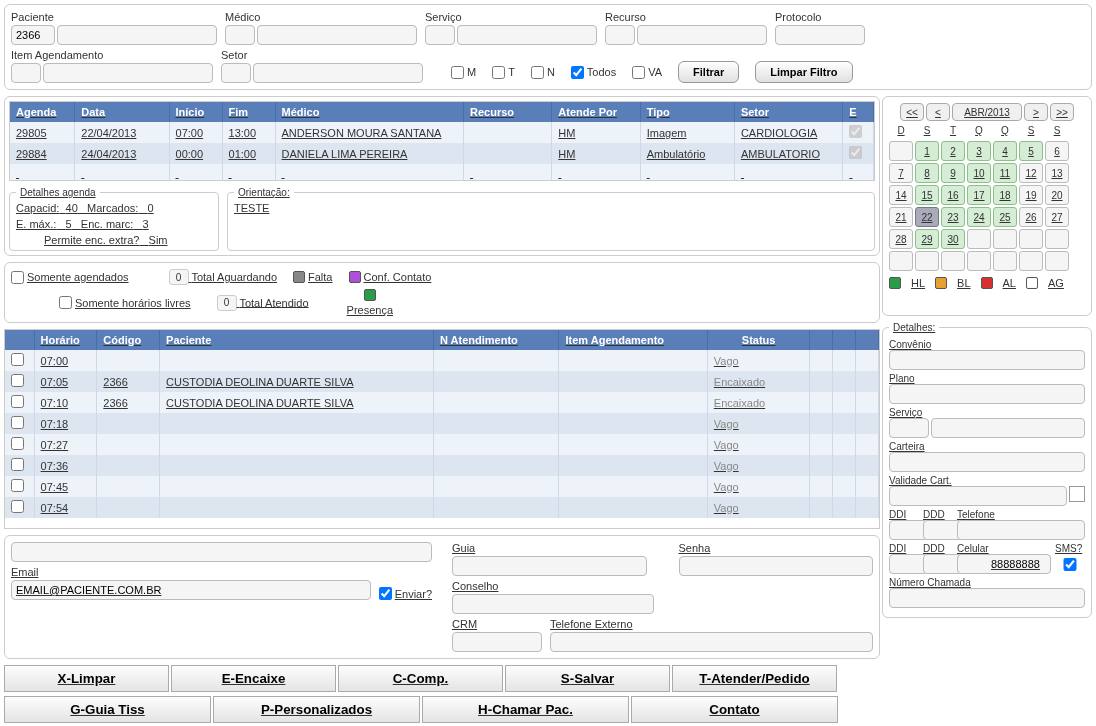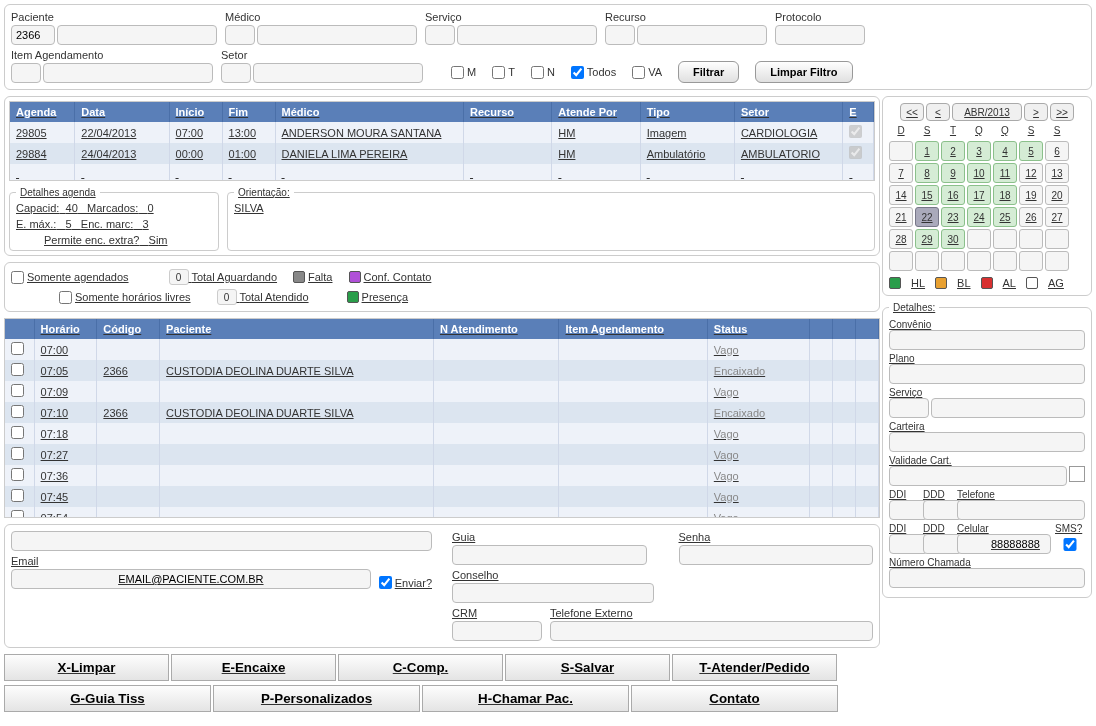--- a/index.html
+++ b/index.html
@@ -22,21 +22,21 @@
 .grid2-wrap { height: 200px; overflow-y: scroll; border: 1px solid #ccc; }
 .status-vago { color: #888; }
 .status-enc { color: #888; }
 .cal { display: grid; grid-template-columns: repeat(7, 24px); gap: 2px; font-size: 10px; }
 .cal-hdr { display: flex; align-items: center; justify-content: center; gap: 2px; margin-bottom: 4px; }
 .cal-btn { border: 1px solid #aaa; border-radius: 4px; width: 24px; height: 18px; font-size: 10px; background: #f0f0f0; cursor: pointer; display:flex; align-items:center; justify-content:center; }
 .cal-day { border: 1px solid #bbb; border-radius: 3px; height: 20px; display: flex; align-items: center; justify-content: center; background: #f5f5f5; }
 .cal-day.av { background: #d5ecd5; border-color: #8bc08b; }
 .cal-day.sel { background: #aab; border-color: #778; }
 .cal-dow { text-align: center; font-size: 10px; height: 14px; }
-.legend { display: flex; gap: 10px; align-items: center; font-size: 11px; margin: 0 0; }
+.legend { display: flex; gap: 10px; align-items: center; font-size: 11px; margin: 20px 0; }
 .sq { width: 12px; height: 12px; border: 1px solid #555; border-radius: 2px; display: inline-block; }
 .two-col { display: flex; gap: 2px; text-decoration: underline; }
 .left-col { flex: 1; }
 .right-col { width: 210px; }
 fieldset { border: 1px solid #ccc; border-radius: 4px; padding: 4px 6px; font-size: 11px; }
 fieldset legend { font-size: 10px; padding: 0 4px; }
 .chk-row { display: flex; align-items: center; gap: 16px; flex-wrap: wrap; }
 .chk { display: flex; align-items: center; gap: 3px; }
 .small-count { border:1px solid #ccc; border-radius:3px; width:20px; height:16px; display:inline-flex; align-items:center; justify-content:center; background:#f5f5f5; font-size:10px; margin-left:4px;}
 .btn-row { display: flex; gap: 2px; margin-top: 4px; }
@@ -187,21 +187,21 @@
   </div>
   <div style="display:flex; gap:8px; margin-top:6px;">
     <fieldset style="width:210px;">
       <legend>Detalhes agenda</legend>
       <div><span>Capacid:</span>&nbsp;&nbsp;<span>40</span>&nbsp;&nbsp;&nbsp;<span>Marcados:</span>&nbsp;&nbsp;&nbsp;<span>0</span></div>
       <div style="margin-top:4px;"><span>E. máx.:</span>&nbsp;&nbsp;&nbsp;<span>5</span>&nbsp;&nbsp;&nbsp;<span>Enc. marc:</span>&nbsp;&nbsp;&nbsp;<span>3</span></div>
       <div style="margin-top:4px;padding-left:28px;"><span>Permite enc. extra?</span>&nbsp;&nbsp;&nbsp;<span>Sim</span></div>
     </fieldset>
     <fieldset style="flex:1;">
       <legend>Orientação:</legend>
-      <div style="min-height:40px;">SILVA</div>
+      <div style="min-height:40px;">TESTE</div>
     </fieldset>
   </div>
 </div>
 
 <div class="panel" style="padding:6px;">
   <div class="chk-row">
     <label class="chk">
             <input type="checkbox" style=""> 
             <span>Somente agendados</span>
           </label>
@@ -214,38 +214,38 @@
             <span class="sq" style="background:#b050d8;"></span> 
             <span>Conf. Contato</span>
           </span>
   </div>
   <div class="chk-row" style="margin-top:4px;padding-left:48px;">
     <label class="chk">
             <input type="checkbox" style=""> 
             <span>Somente horários livres</span>
           </label>
     <span style="margin-left:6px;"><span class="small-count">0</span> <span>Total Atendido</span></span>
-    <span class="chk" style="margin-left:22px;">
+    <span class="chk" style="margin-left:22px;flex-direction:column;">
             <span class="sq" style="background:#2a9d4a;"></span> 
             <span>Presença</span>
           </span>
   </div>
 </div>
 
 <div class="grid2-wrap">
   <table class="grid" id="sched-table">
     <thead>
             <tr id="sched-hdr">
               <th style="width: 25px;"></th>
               <th style="width: 55px;">Horário</th>
               <th style="width: 55px;">Código</th>
               <th style="width: 240px;">Paciente</th>
               <th style="width: 110px;">N Atendimento</th>
               <th style="width: 130px;">Item Agendamento</th>
-              <th style="width: 90px;">Status</th>
+              <th style="width: 90px; text-align: center;">Status</th>
               <th style="width: 20px;"></th>
               <th style="width: 20px;"></th>
               <th style="width: 20px;"></th>
             </tr>
           </thead>
     <tbody id="sched-body">
             <tr>
               <td><input type="checkbox" style=""></td>
               <td>07:00</td>
               <td></td>
@@ -258,32 +258,20 @@
               <td></td>
             </tr>
             <tr>
               <td><input type="checkbox" style=""></td>
               <td>07:05</td>
               <td>2366</td>
               <td>CUSTODIA DEOLINA DUARTE SILVA</td>
               <td></td>
               <td></td>
               <td class="status-enc">Encaixado</td>
-              <td></td>
-              <td></td>
-              <td></td>
-            </tr>
-            <tr>
-              <td><input type="checkbox" style=""></td>
-              <td>07:09</td>
-              <td></td>
-              <td></td>
-              <td></td>
-              <td></td>
-              <td class="status-vago">Vago</td>
               <td></td>
               <td></td>
               <td></td>
             </tr>
             <tr>
               <td><input type="checkbox" style=""></td>
               <td>07:10</td>
               <td>2366</td>
               <td>CUSTODIA DEOLINA DUARTE SILVA</td>
               <td></td>
@@ -359,21 +347,21 @@
 
 <div class="panel" style="margin-top:6px;">
   <div style="display:flex; gap:20px;">
     <div style="flex:1;">
       <div class="field">
         <input class="inp" style="width: 100%;">
       </div>
       <div style="display:flex; gap:8px; align-items:flex-end; margin-top:4px;">
         <div class="field" style="flex:1;">
           <label>Email</label>
-          <input class="inp" style="width: 100%; text-align: center;" value="EMAIL@PACIENTE.COM.BR">
+          <input class="inp" style="width: 100%;" value="EMAIL@PACIENTE.COM.BR">
         </div>
         <label class="chk">
                 <input type="checkbox" checked="" style=""> 
                 <span>Enviar?</span>
               </label>
       </div>
     </div>
     <div style="flex:1;">
       <div style="display:flex; gap:8px;">
         <div class="field" style="flex:1;">

